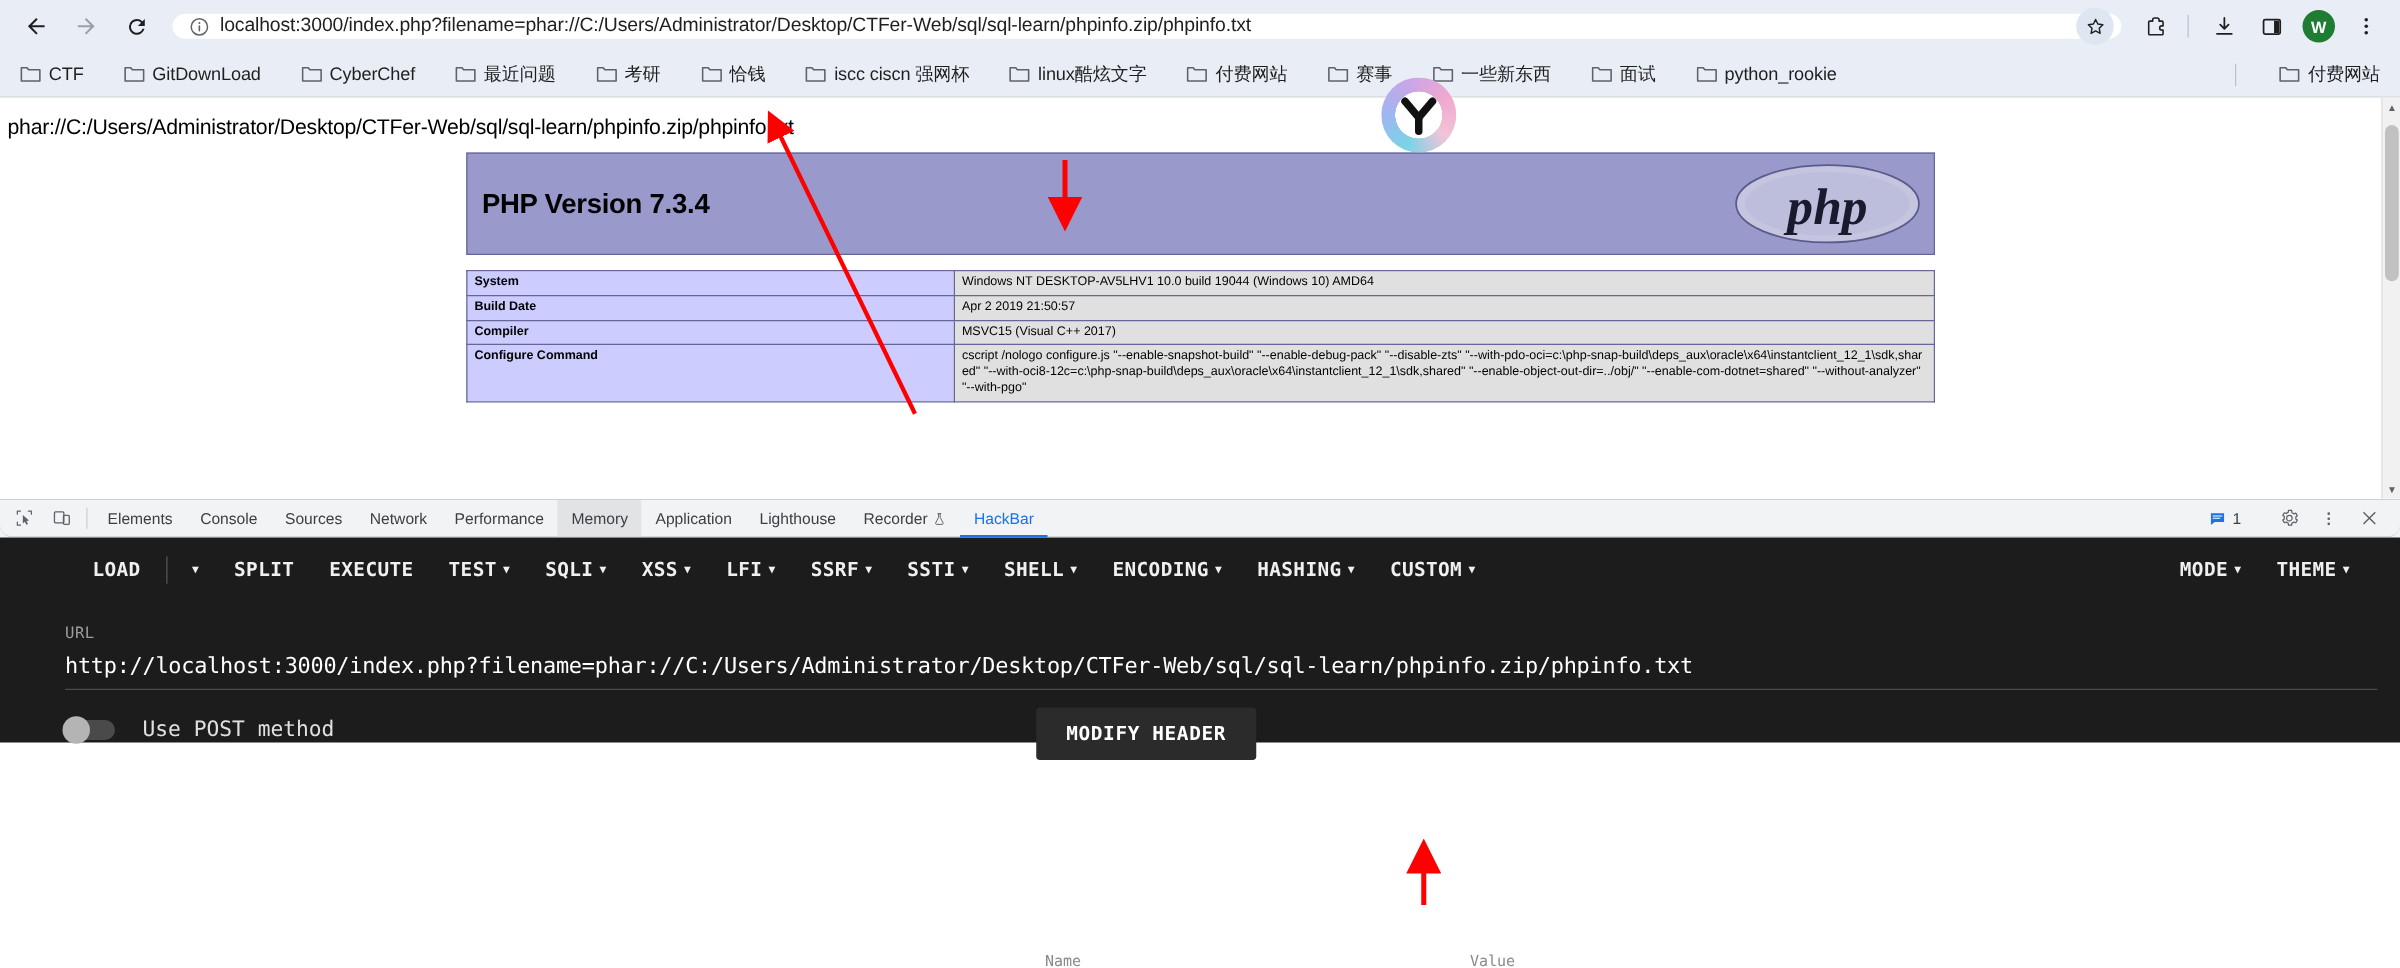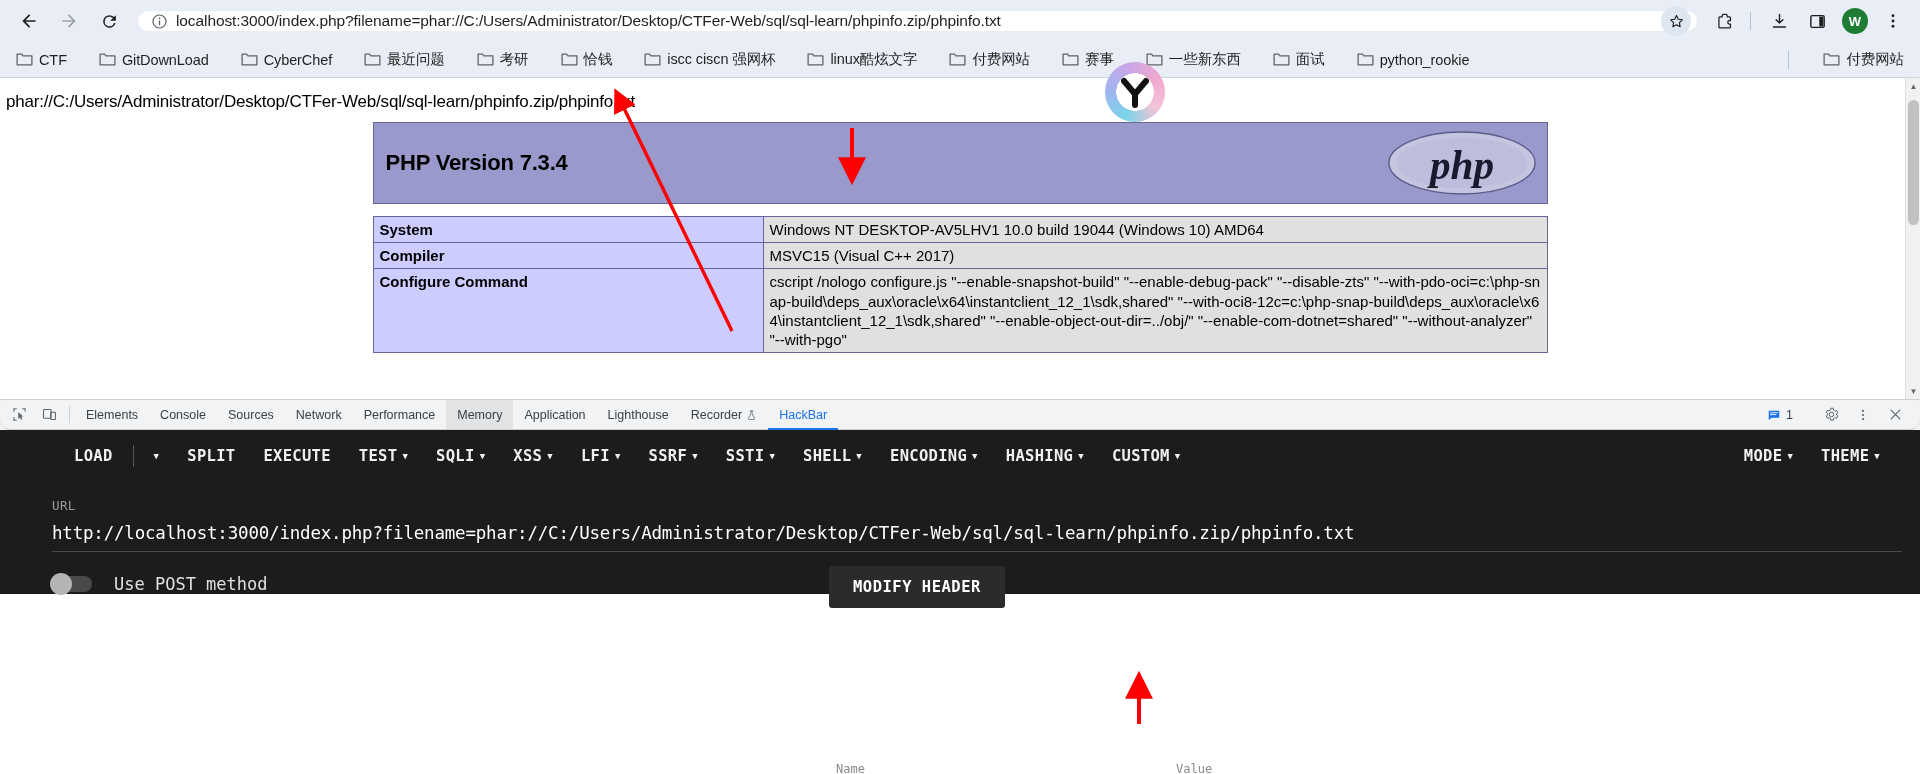--- a/index.html
+++ b/index.html
@@ -96,21 +96,21 @@
   }
   .php-version {
     font-size:22px; font-weight:bold; color:#000; letter-spacing:-0.2px;
   }
   .php-logo {
     width:150px; height:76px; display:flex; align-items:center; justify-content:center;
   }
 
   table.info { width:100%; border-collapse:collapse; margin-top:12px;
     table-layout:fixed; }
-  table.info td { border:1px solid #666699; padding:3px 6px; font-size:15px;
+  table.info td { border:1px solid #666699; padding:3px 6px; font-size:10px;
     vertical-align:top; line-height:1.28; }
   td.k { background:#ccccff; color:#000; font-weight:bold; width:390px; }
   td.v { background:#e0e0e0; color:#000; word-break:break-all; }
 
   
   .annot { position:absolute; pointer-events:none; left:0; top:0; }
 
   
   .page-scroll {
     position:absolute; right:0; top:0; width:15px; height:100%;
@@ -408,20 +408,24 @@
       </div>
     </div>
 
     <table class="info">
       <tbody>
           <tr>
         <td class="k">System</td>
         <td class="v">Windows NT DESKTOP-AV5LHV1 10.0 build 19044 (Windows 10) AMD64</td>
       </tr>
       <tr>
+        <td class="k">Build Date</td>
+        <td class="v">Apr 2 2019 21:50:57</td>
+      </tr>
+      <tr>
         <td class="k">Compiler</td>
         <td class="v">MSVC15 (Visual C++ 2017)</td>
       </tr>
       <tr>
         <td class="k">Configure Command</td>
         <td class="v">cscript /nologo configure.js "--enable-snapshot-build" "--enable-debug-pack" "--disable-zts" "--with-pdo-oci=c:\php-snap-build\deps_aux\oracle\x64\instantclient_12_1\sdk,shared" "--with-oci8-12c=c:\php-snap-build\deps_aux\oracle\x64\instantclient_12_1\sdk,shared" "--enable-object-out-dir=../obj/" "--enable-com-dotnet=shared" "--without-analyzer" "--with-pgo"</td>
       </tr>
 
     </tbody>
       </table>

